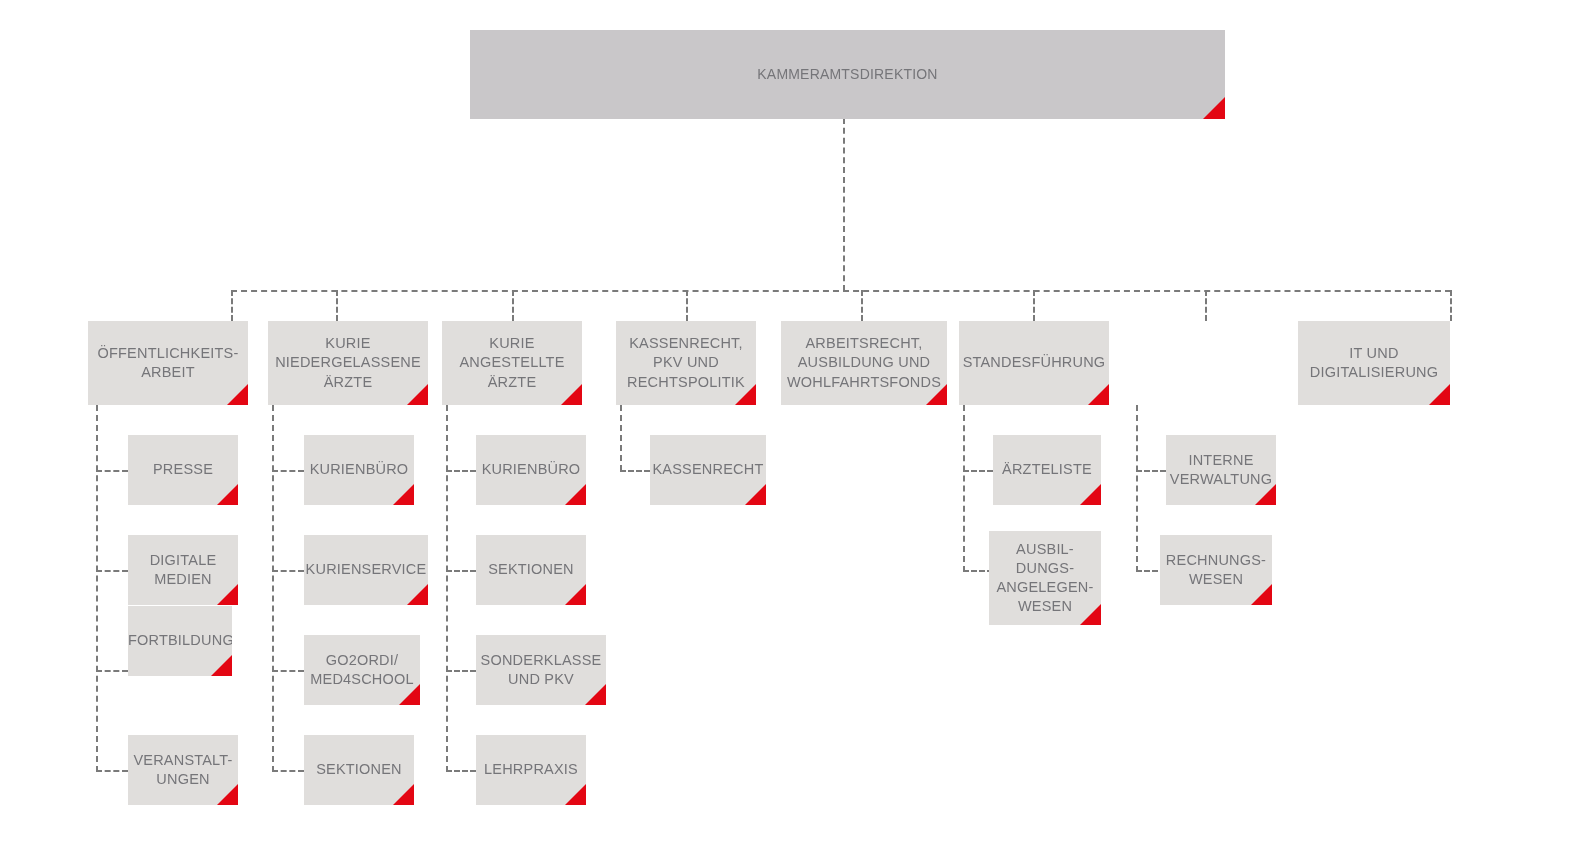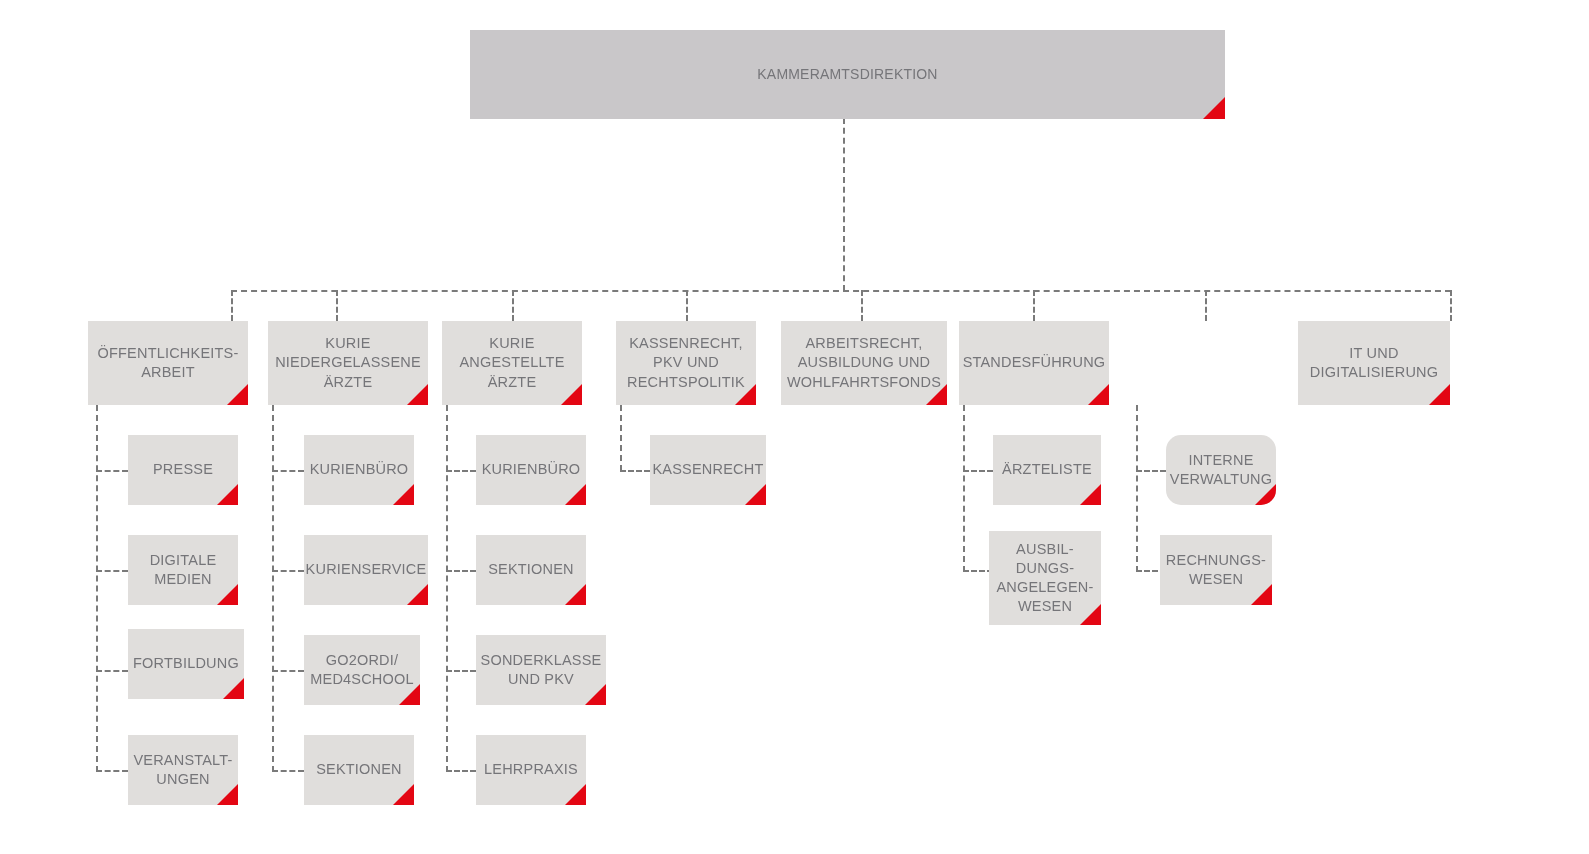--- a/index.html
+++ b/index.html
@@ -173,21 +173,21 @@
 
   <div class="node lvl3" style="left:128px; top:435px; width:110px; height:70px;">
     <span class="label">PRESSE</span>
     <span class="corner"></span>
   </div>
   <div class="node lvl3" style="left:128px; top:535px; width:110px; height:70px;">
     <span class="label">DIGITALE
 MEDIEN</span>
     <span class="corner"></span>
   </div>
-  <div class="node lvl3" style="left:128px; top:629px; width:116px; height:70px;">
+  <div class="node lvl3" style="left:128px; top:606px; width:104px; height:70px;">
     <span class="label">FORTBILDUNG</span>
     <span class="corner"></span>
   </div>
   <div class="node lvl3" style="left:128px; top:735px; width:110px; height:70px;">
     <span class="label">VERANSTALT-
 UNGEN</span>
     <span class="corner"></span>
   </div>
 
   <div class="node lvl3" style="left:304px; top:435px; width:110px; height:70px;">
@@ -236,21 +236,21 @@
     <span class="corner"></span>
   </div>
   <div class="node lvl3" style="left:989px; top:531px; width:112px; height:94px;">
     <span class="label">AUSBIL-
 DUNGS-
 ANGELEGEN-
 WESEN</span>
     <span class="corner"></span>
   </div>
 
-  <div class="node lvl3" style="left:1166px; top:435px; width:110px; height:70px;border-radius:15px;">
+  <div class="node lvl3" style="left:1166px; top:435px; width:110px; height:70px;">
     <span class="label">INTERNE
 VERWALTUNG</span>
     <span class="corner"></span>
   </div>
   <div class="node lvl3" style="left:1160px; top:535px; width:112px; height:70px;">
     <span class="label">RECHNUNGS-
 WESEN</span>
     <span class="corner"></span>
   </div>
 

